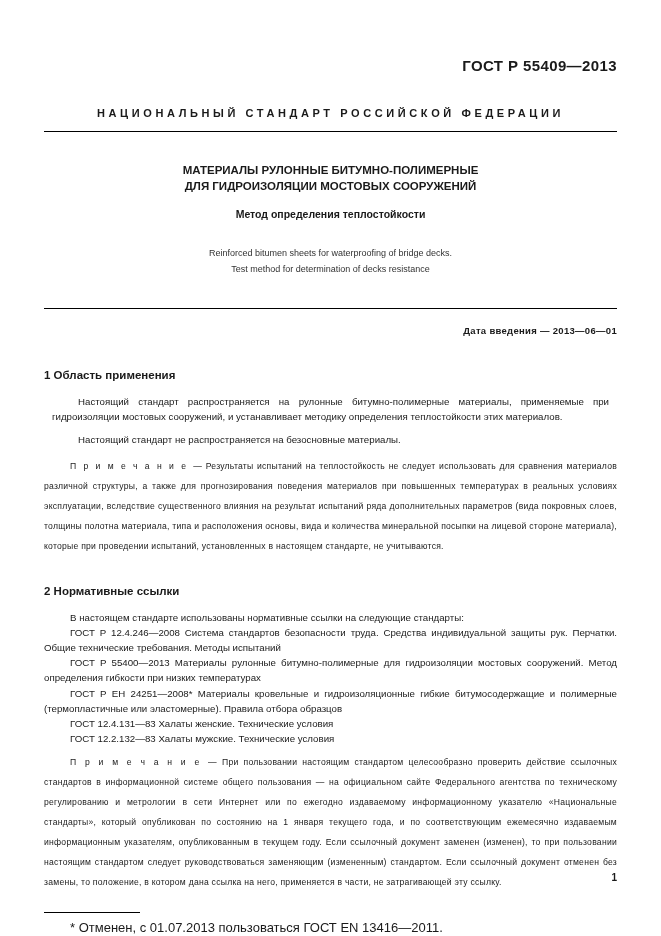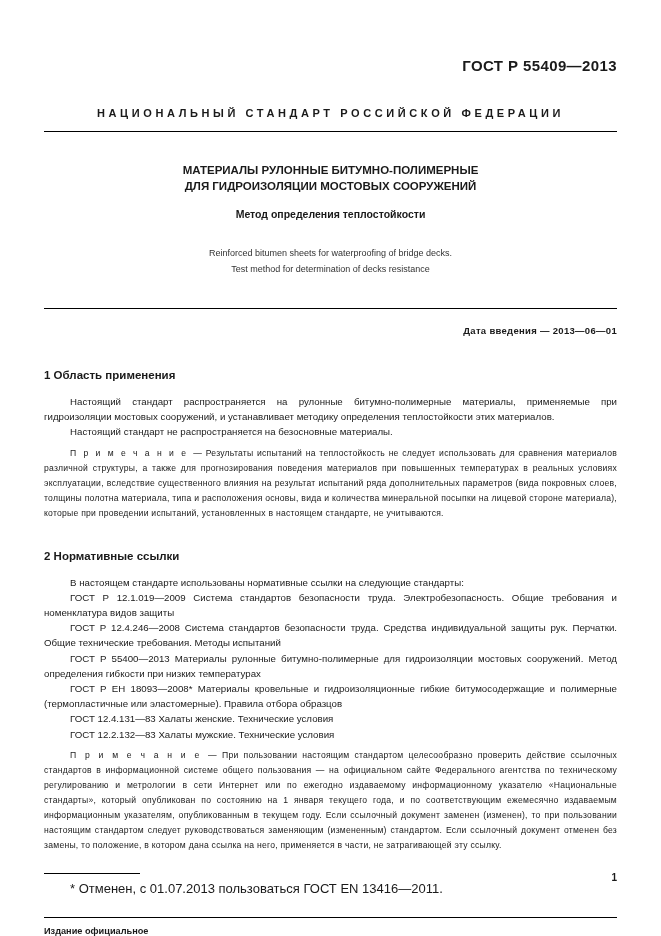--- a/index.html
+++ b/index.html
@@ -90,30 +90,30 @@
     margin-top: 33px;
   }
   .section-head.second {
     margin-top: 29px;
   }
   p.body {
     font-family: "Liberation Sans", sans-serif;
     font-size: 9.7px;
     line-height: 15.2px;
     text-align: justify;
-    margin: 0;
+    margin: 8px;
     text-indent: 26px;
   }
   p.body.first {
     margin-top: 13px;
   }
   p.note {
     font-family: "Liberation Sans", sans-serif;
     font-size: 8.6px;
-    line-height: 15px;
+    line-height: 20px;
     text-align: justify;
     margin: 0;
     text-indent: 26px;
     letter-spacing: 0.25px;
   }
   p.note.spaced {
     margin-top: 6px;
   }
   .note-label {
     letter-spacing: 2px;
@@ -179,24 +179,23 @@
 
     <div class="intro-date">Дата введения — 2013—06—01</div>
 
     <div class="section-head">1  Область применения</div>
     <p class="body first">Настоящий стандарт распространяется на рулонные битумно-полимерные материалы, применяемые при гидроизоляции мостовых сооружений, и устанавливает методику определения теплостойкости этих материалов.</p>
     <p class="body">Настоящий стандарт не распространяется на безосновные материалы.</p>
     <p class="note spaced"><span class="note-label">П р и м е ч а н и е </span><span>— Результаты испытаний на теплостойкость не следует использовать для сравнения материалов различной структуры, а также для прогнозирования поведения материалов при повышенных температурах в реальных условиях эксплуатации, вследствие существенного влияния на результат испытаний ряда дополнительных параметров (вида покровных слоев, толщины полотна материала, типа и расположения основы, вида и количества минеральной посыпки на лицевой стороне материала), которые при проведении испытаний, установленных в настоящем стандарте, не учитываются.</span></p>
 
     <div class="section-head second">2  Нормативные ссылки</div>
     <p class="ref" style="margin-top:13px">В настоящем стандарте использованы нормативные ссылки на следующие стандарты:</p>
-    <p class="ref">ГОСТ Р 12.1.019—2009  Система стандартов безопасности труда. Электробезопасность. Общие требования и номенклатура видов защиты</p>
     <p class="ref"> ГОСТ Р 12.4.246—2008  Система стандартов безопасности труда. Средства индивидуальной защиты рук. Перчатки. Общие технические требования. Методы испытаний</p>
     <p class="ref">ГОСТ Р 55400—2013  Материалы рулонные битумно-полимерные для гидроизоляции мостовых сооружений. Метод определения гибкости при низких температурах</p>
-    <p class="ref">ГОСТ Р ЕН 18093—2008*  Материалы кровельные и гидроизоляционные гибкие битумосодержащие и полимерные (термопластичные или эластомерные). Правила отбора образцов</p>
+    <p class="ref">ГОСТ Р ЕН 24251—2008*  Материалы кровельные и гидроизоляционные гибкие битумосодержащие и полимерные (термопластичные или эластомерные). Правила отбора образцов</p>
     <p class="ref">ГОСТ 12.4.131—83  Халаты женские. Технические условия</p>
     <p class="ref">ГОСТ 12.2.132—83  Халаты мужские. Технические условия</p>
     <p class="note spaced"><span class="note-label">П р и м е ч а н и е </span><span>— При пользовании настоящим стандартом целесообразно проверить действие ссылочных стандартов в информационной системе общего пользования — на официальном сайте Федерального агентства по техническому регулированию и метрологии в сети Интернет или по ежегодно издаваемому информационному указателю «Национальные стандарты», который опубликован по состоянию на 1 января текущего года, и по соответствующим ежемесячно издаваемым информационным указателям, опубликованным в текущем году. Если ссылочный документ заменен (изменен), то при пользовании настоящим стандартом следует руководствоваться заменяющим (измененным) стандартом. Если ссылочный документ отменен без замены, то положение, в котором дана ссылка на него, применяется в части, не затрагивающей эту ссылку.</span></p>
 
     <div class="footnote-rule"></div>
     <div class="footnote">* Отменен, с 01.07.2013 пользоваться ГОСТ EN 13416—2011.</div>
 
     <hr class="rule rule-bottom">
     <div class="edition">Издание официальное</div>
 

